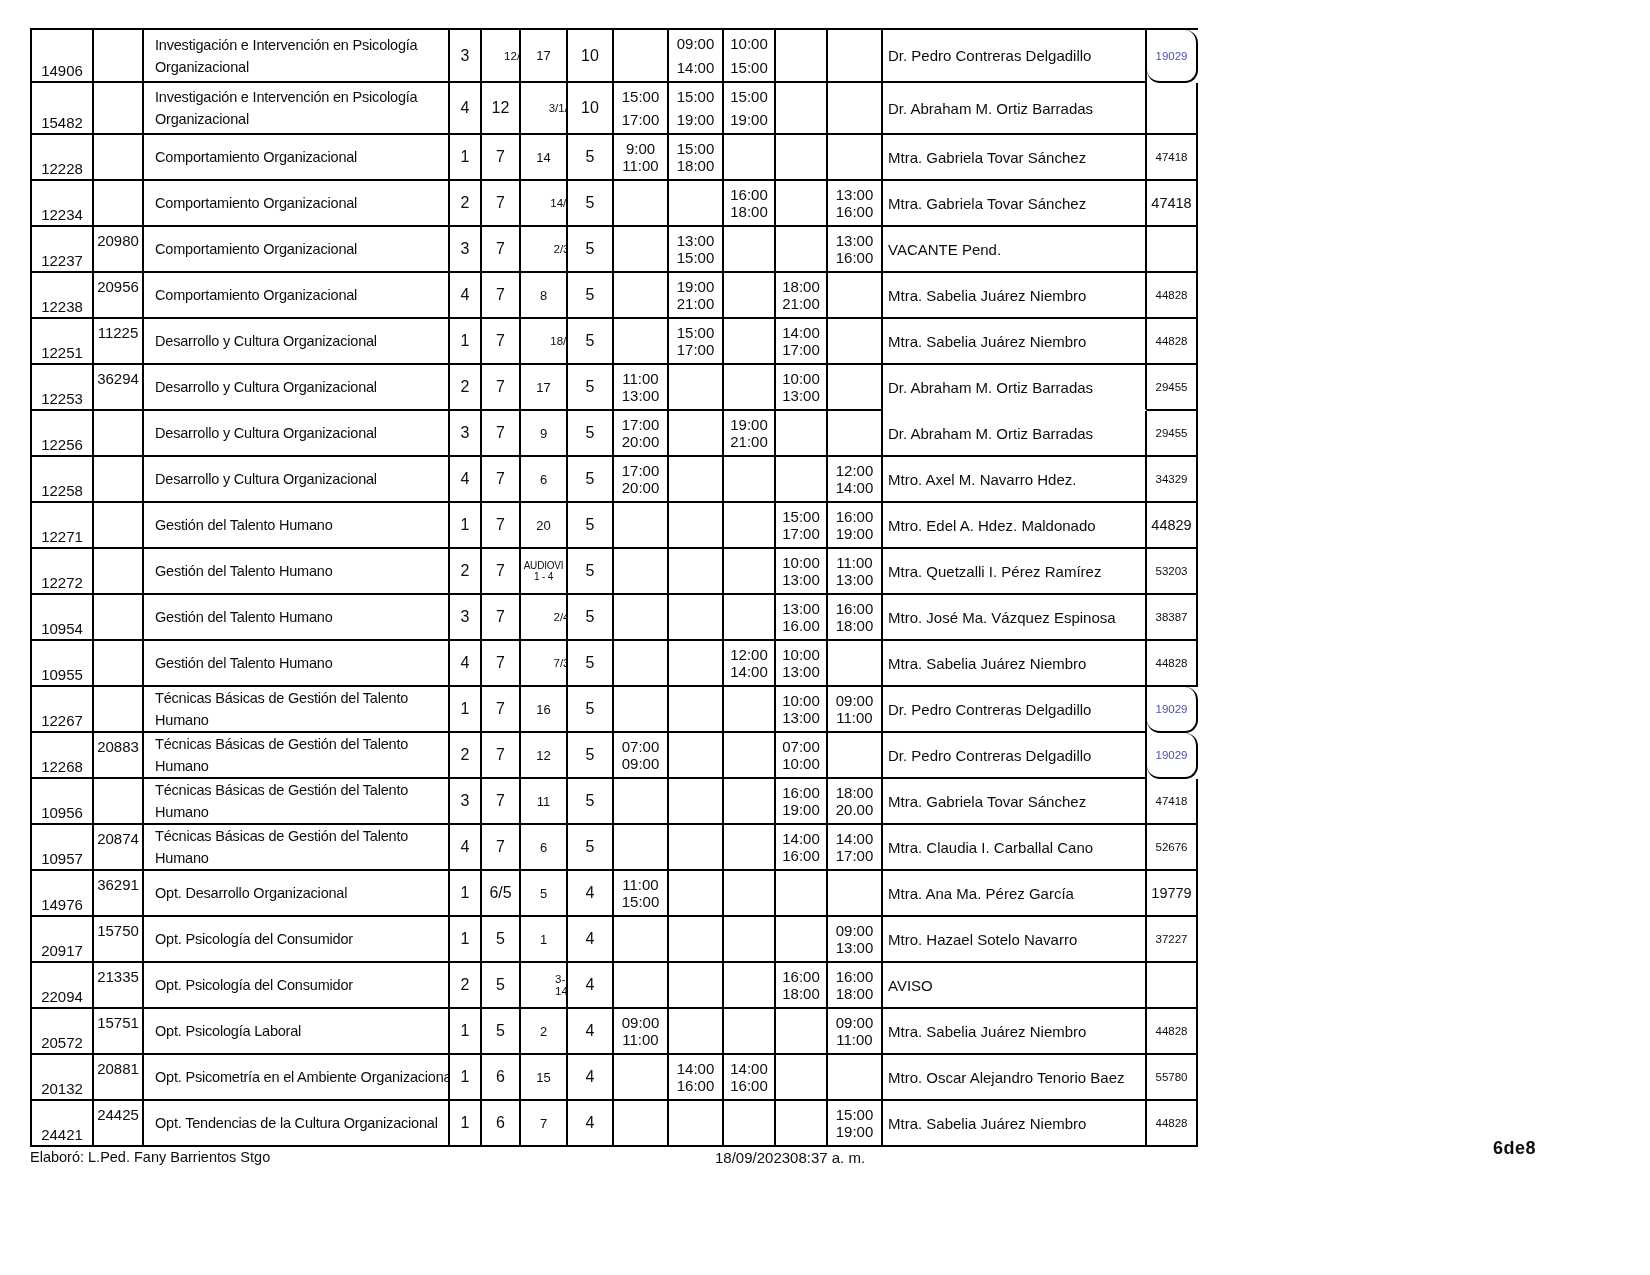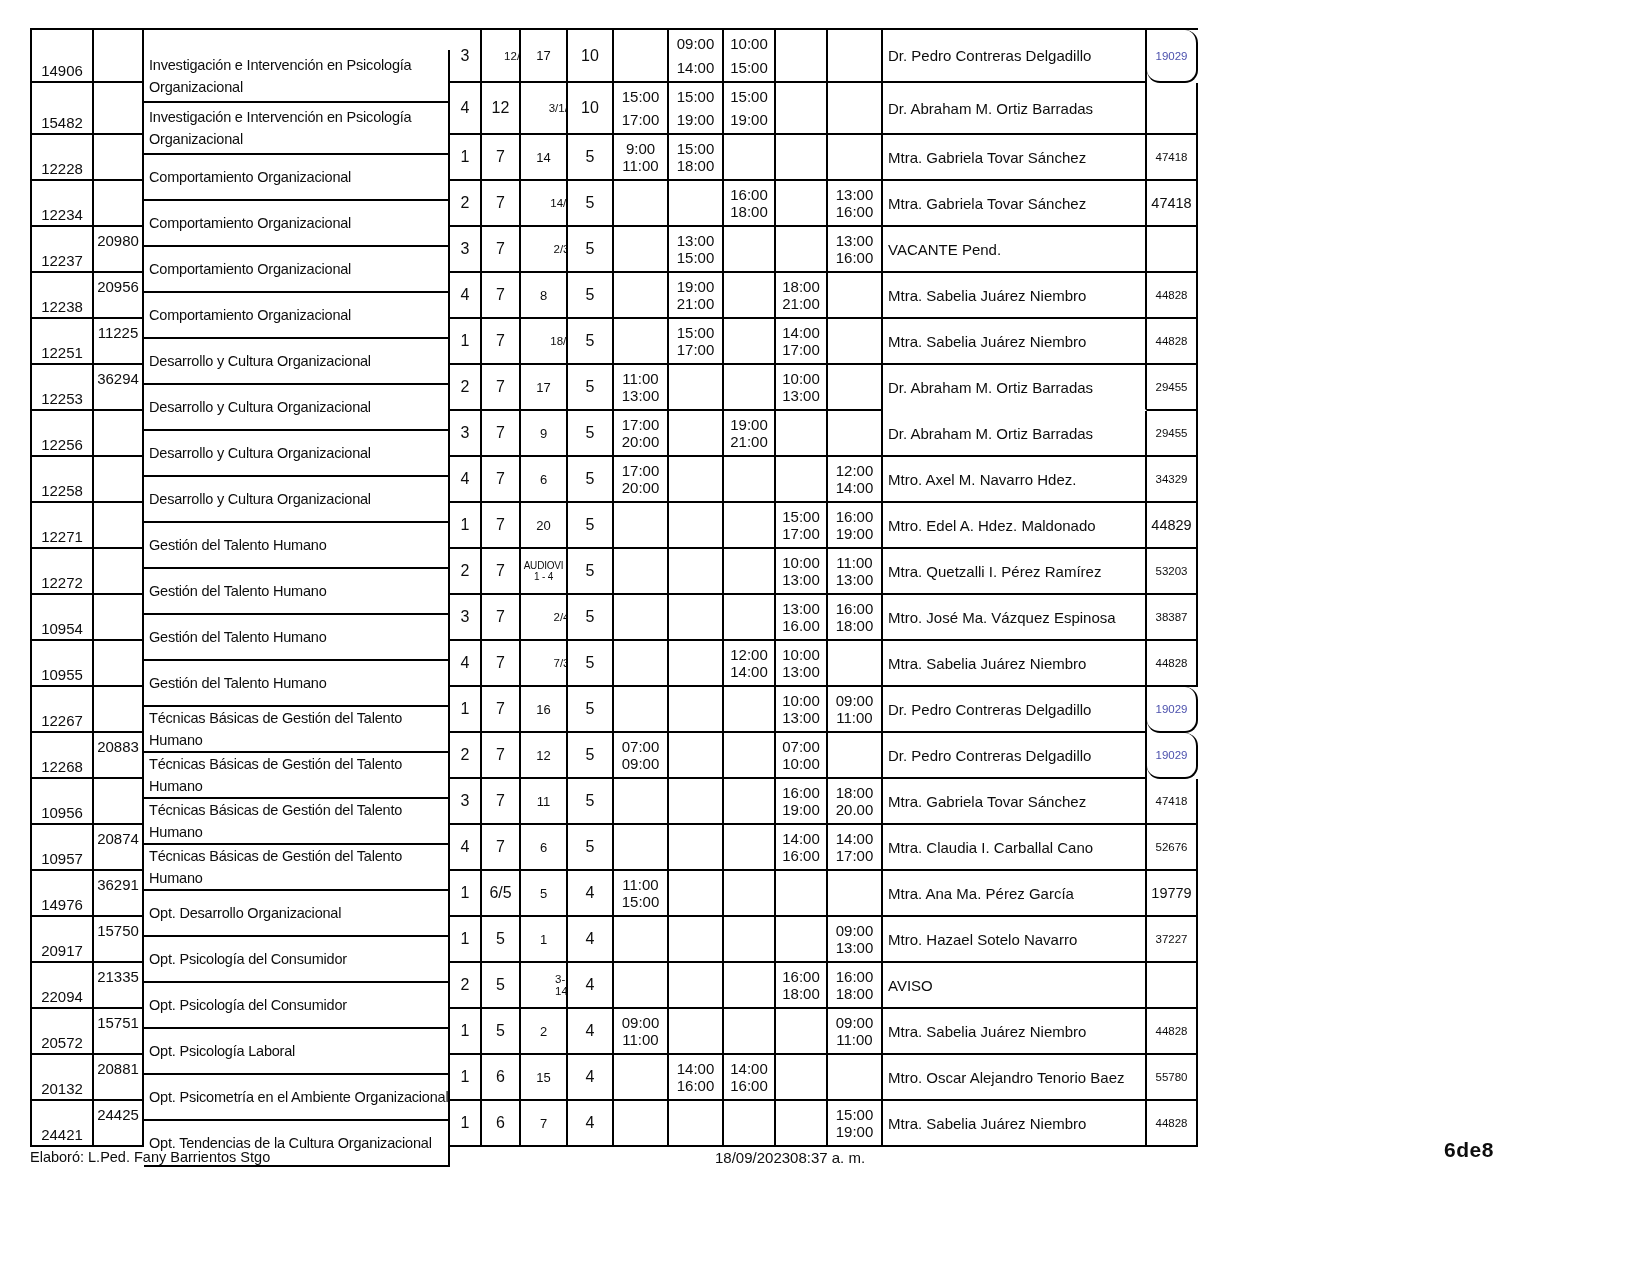--- a/index.html
+++ b/index.html
@@ -6,35 +6,35 @@
   body{font-family:"Liberation Sans",sans-serif;color:#0d0d0d;}
   .page{position:relative;width:1650px;height:1275px;background:#fff;overflow:hidden;}
   .tbl{position:absolute;left:30px;top:28px;border-top:2px solid #000;border-left:2px solid #000;}
   .row{display:grid;grid-template-columns:62px 50px 306px 32px 39px 47px 46px 55px 55px 52px 52px 55px 264px 51px;}
   .r1{height:53px}.r2{height:52px}.rn{height:46px}
   .cell{border-right:2px solid #000;border-bottom:2px solid #000;box-sizing:border-box;
         display:flex;align-items:center;justify-content:center;overflow:hidden;height:100%;}
   .code1{align-items:flex-end;padding-bottom:2px;font-size:15px;}
   .code2{align-items:flex-start;padding-top:5px;font-size:15px;}
   .course{justify-content:flex-start;align-items:flex-start;flex-direction:column;
-          padding-left:5px;padding-right:1px;font-size:14.5px;letter-spacing:-0.2px;
-          line-height:22px;white-space:nowrap;justify-content:center;text-align:left;margin-top:20px;}
+          padding-left:11px;padding-right:1px;font-size:14.5px;letter-spacing:-0.2px;
+          line-height:22px;white-space:nowrap;justify-content:center;text-align:left;}
   .num{font-size:16px;}
   .tiny{font-size:11.5px;padding-left:36px;}
   .roomsize{font-size:13px;}
   .roomtwo{flex-direction:column;font-size:10px;line-height:11px;justify-content:center;letter-spacing:-0.2px;}
   .day{flex-direction:column;justify-content:space-between;padding:5px 0;font-size:15px;}
   .prof{justify-content:flex-start;padding-left:5px;font-size:15px;text-align:left;}
   .idc{font-size:11.5px;}
   .idc.big{font-size:14.5px;}
   .idc.blue{color:#4c51ad;border-radius:13px;}
   .nbb{border-bottom-color:transparent;}
   .f-left{position:absolute;left:30px;top:1149px;font-size:14.5px;}
   .f-center{position:absolute;left:715px;top:1149px;font-size:15px;}
-  .f-page{position:absolute;left:1444px;top:1138px;font-size:21px;font-weight:600;letter-spacing:0.5px;}
+  .f-page{position:absolute;left:1493px;top:1138px;font-size:18px;font-weight:600;letter-spacing:0.5px;}
 </style>
 </head>
 <body>
 
 <div class="page">
   <div class="tbl" id="tbl">
       <div class="row r1">
         <div class="cell code1">14906</div>
         <div class="cell code2"></div>
         <div class="cell course">

